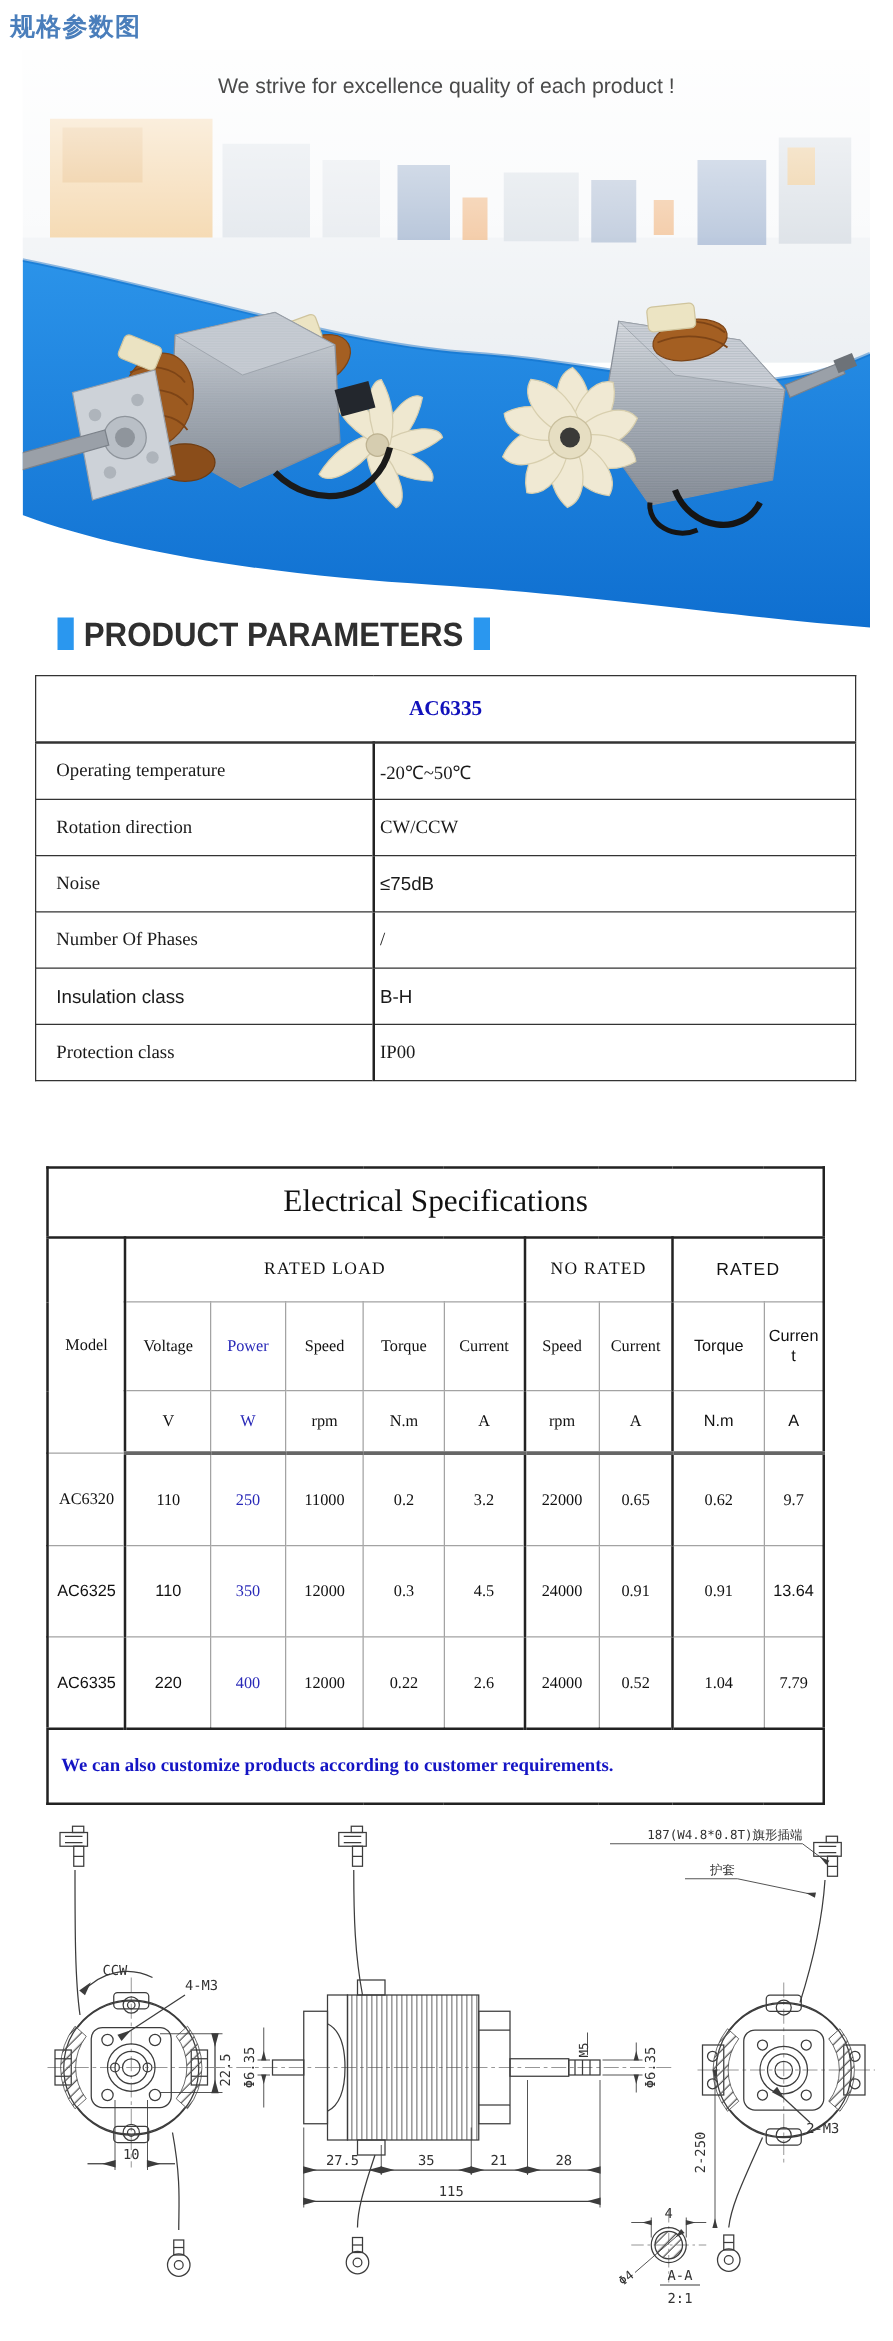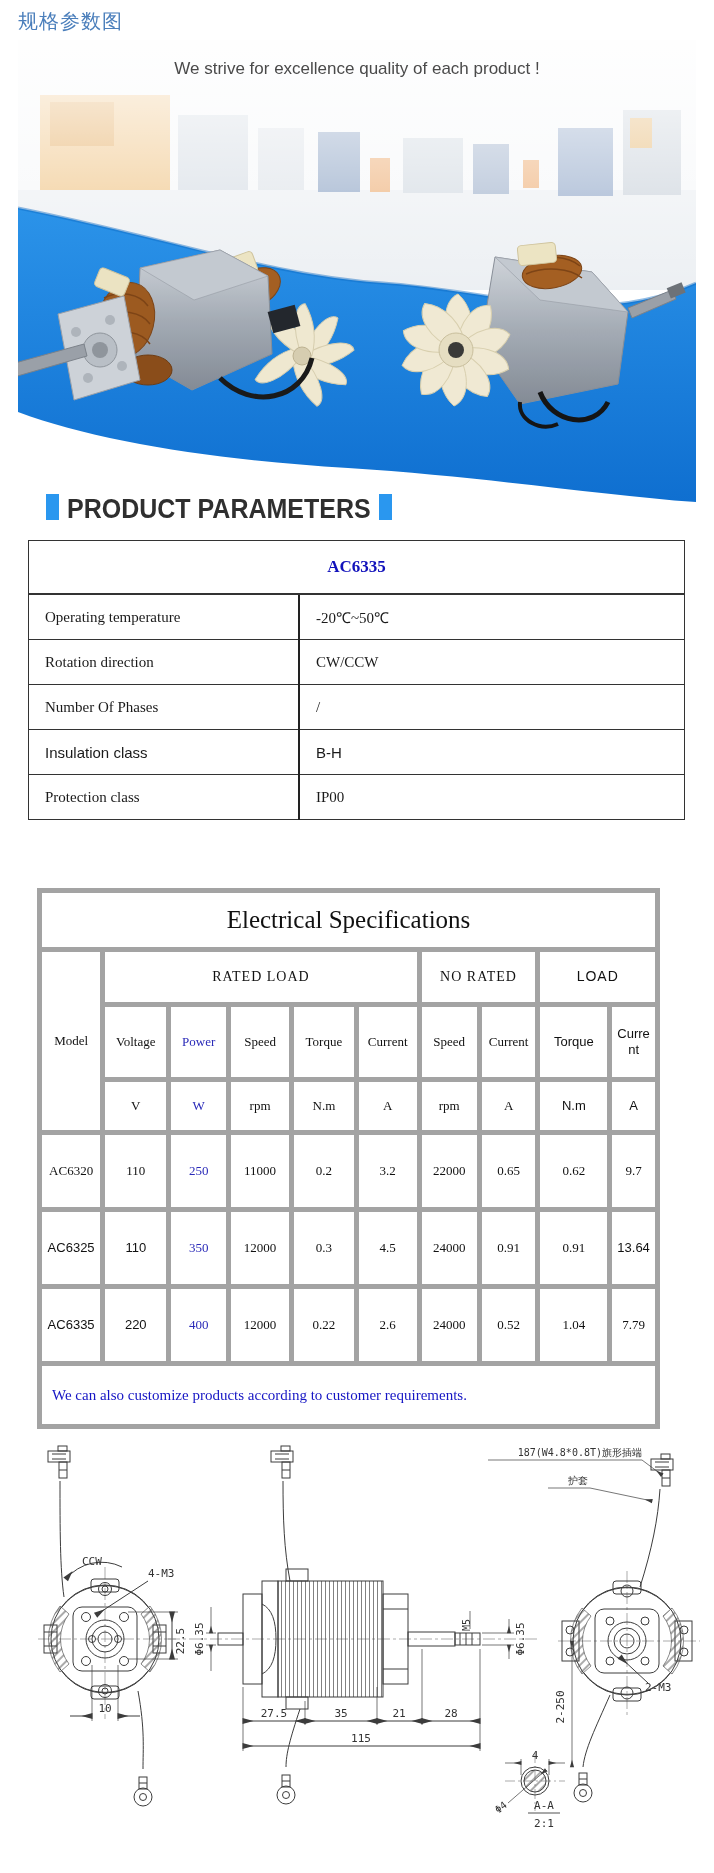--- a/index.html
+++ b/index.html
@@ -1,42 +1,42 @@
 <!DOCTYPE html>
 <html><head>
 <meta charset="utf-8">
 <style>
   html,body{margin:0;padding:0;background:#ffffff;}
   body{width:714px;font-family:"Liberation Sans",sans-serif;color:#222;}
-  .page-title{margin:8px 0 0 18px;font-size:20px;font-weight:normal;color:#4a7ebb;letter-spacing:1px;}
+  .page-title{margin:8px 0 0 8px;font-size:20px;font-weight:bold;color:#4a7ebb;letter-spacing:1px;}
   .banner{margin:5px 0 0 18px;width:678px;height:468px;position:relative;overflow:hidden;}
   .banner svg{display:block;}
   .section-header{display:flex;align-items:flex-start;gap:8px;margin:-14px 0 0 14px;height:30px;padding-left:32px;}
   .hbar{width:13px;height:26px;background:#2a97ef;}
   .section-header .htitle{font-size:25px;font-weight:bold;color:#2f2f2f;letter-spacing:0px;transform:scaleY(1.08);font-family:"Liberation Sans",sans-serif;}
   
   table{border-collapse:collapse;}
   .param-table{margin:16px 0 0 28px;width:657px;font-family:"Liberation Serif",serif;font-size:15px;color:#1a1a1a;}
   .param-table td{border:1px solid #333;}
   .param-table .ptitle{height:50px;text-align:center;font-weight:bold;font-size:17px;color:#1111bb;border-bottom:2px solid #333;}
   .param-table .plabel{width:252px;height:42px;padding-left:16px;border-right:2px solid #222;}
-  .param-table .pvalue{padding-left:16px;}
+  .param-table .pvalue{padding-left:4px;}
   .sans{font-family:"Liberation Sans",sans-serif;}
   
   .spec-table{margin:68px 0 0 37px;width:623px;font-family:"Liberation Serif",serif;font-size:13px;color:#111;border:2px solid #222;}
-  .spec-table td{border:5px solid #a3a3a3;text-align:center;vertical-align:middle;line-height:1.25;padding:2px 2px;}
+  .spec-table td{border:1px solid #a3a3a3;text-align:center;vertical-align:middle;line-height:1.25;padding:2px 2px;}
   .spec-table .stitle{height:50px;font-size:25px;border-bottom:2px solid #222;}
   .spec-table .group{height:46px;font-size:14px;letter-spacing:1px;}
   .spec-table .sub{height:66px;word-break:break-all;}
   .spec-table .unit{height:44px;border-bottom:3px solid #666;}
   .spec-table .drow{height:68px;word-break:break-all;}
   .spec-table .gsep{border-left:2.5px solid #222;}
   .spec-table .msep{border-right:2px solid #222;}
   .blue{color:#2a2ab8;}
-  .spec-table .sfoot{height:54px;text-align:left;padding-left:10px;font-size:15px;font-weight:normal;color:#1515c4;border-top:2px solid #222;}
+  .spec-table .sfoot{height:54px;text-align:left;padding-left:10px;font-size:15px;font-weight:bold;color:#1515c4;border-top:2px solid #222;}
   .cModel{width:58px;}.c0{width:66px;}.c1{width:58px;}.c2{width:60px;}.c3{width:62px;}.c4{width:62px;}
   .c5{width:56px;}.c6{width:56px;}.c7{width:70px;}.c8{width:44px;}
   
   .drawing{margin-top:0;}
   .dtext{font-family:"DejaVu Sans Mono",monospace;font-size:11px;fill:#333;}
   .dtextS{font-family:"DejaVu Sans Mono",monospace;font-size:10px;fill:#333;}
 </style>
 </head>
 <body>
 
@@ -165,20 +165,24 @@
       </tr>
   <tr>
         <td class="plabel">Operating temperature</td>
         <td class="pvalue">-20℃~50℃</td>
       </tr>
   <tr>
         <td class="plabel">Rotation direction</td>
         <td class="pvalue">CW/CCW</td>
       </tr>
   <tr>
+        <td class="plabel">Noise</td>
+        <td class="pvalue sans">≤75dB</td>
+      </tr>
+  <tr>
         <td class="plabel">Number Of Phases</td>
         <td class="pvalue">/</td>
       </tr>
   <tr>
         <td class="plabel sans">Insulation class</td>
         <td class="pvalue sans">B-H</td>
       </tr>
   <tr>
         <td class="plabel">Protection class</td>
         <td class="pvalue">IP00</td>
@@ -188,21 +192,21 @@
 
 <table class="spec-table">
   <tbody>
       <tr>
     <td class="stitle" colspan="10">Electrical Specifications</td>
   </tr>
   <tr>
     <td class="cModel msep" rowspan="3">Model</td>
     <td class="group" colspan="5">RATED LOAD</td>
     <td class="group gsep" colspan="2">NO RATED</td>
-    <td class="group gsep sans" colspan="2">LOAD</td>
+    <td class="group gsep sans" colspan="2">RATED</td>
   </tr>
   <tr>
     <td class="sub c0">Voltage</td>
     <td class="sub c1 blue">Power</td>
     <td class="sub c2">Speed</td>
     <td class="sub c3">Torque</td>
     <td class="sub c4">Current</td>
     <td class="sub c5 gsep">Speed</td>
     <td class="sub c6">Current</td>
     <td class="sub c7 gsep sans">Torque</td>

